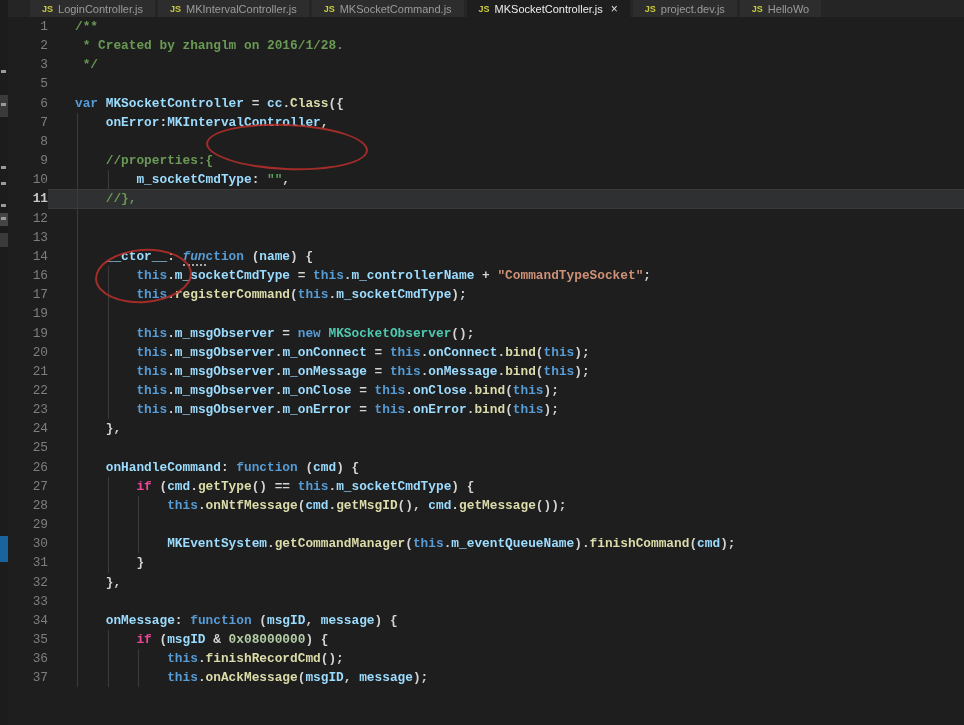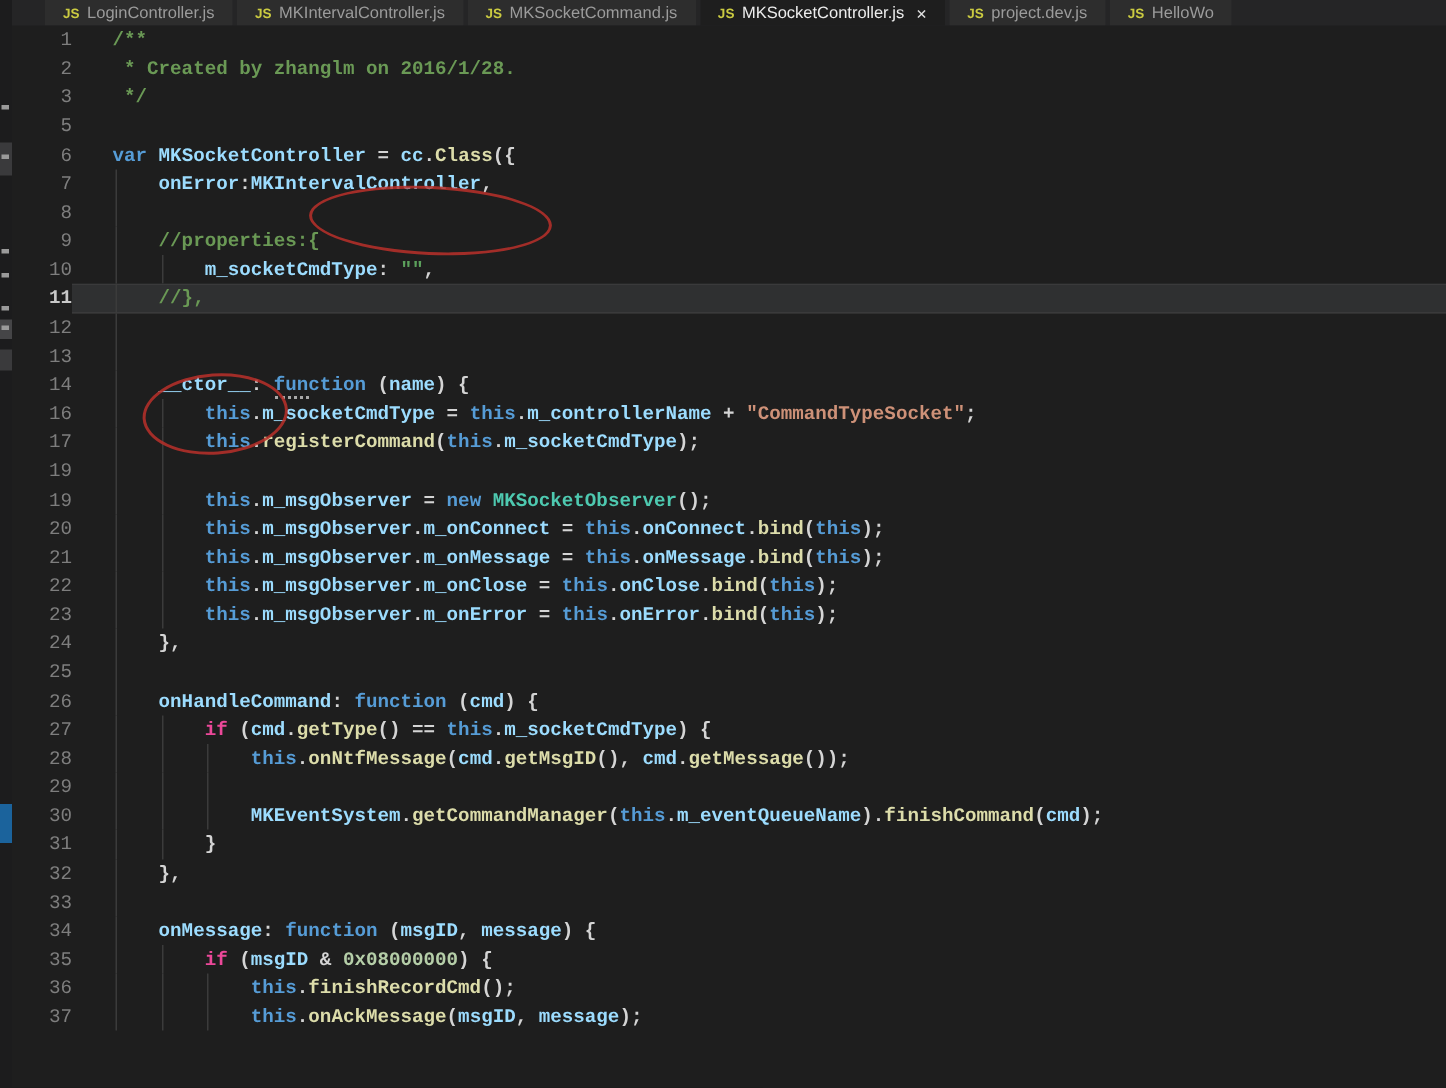--- a/index.html
+++ b/index.html
@@ -27,21 +27,21 @@
       color:#7e7e7e;font-weight:400;}
   .hl .ln{color:#c8c8c8;font-weight:700;}
   .code{position:relative;z-index:1;margin-left:27px;}
   .guide{position:absolute;top:0;bottom:0;width:1px;background:#3b3b3b;z-index:0;}
   
   .tk-c{color:#6a9955;}  .tk-k{color:#569cd6;}  .tk-ct{color:#ec4899;font-family:Liberation Mono, monospace;}
   .tk-s{color:#ce9178;}  .tk-s2{color:#5ca15c;} .tk-nu{color:#b5cea8;}
   .tk-v{color:#9cdcfe;}  .tk-f{color:#dcdcaa;}  .tk-cl{color:#4ec9b0;}
   .tk-p{color:#d4d4d4;}
   .tk-fh{color:#dcdcaa;border-bottom:2px dotted #a9a9a9;}
-  .tk-kh{color:#569cd6;border-bottom:2px dotted #a9a9a9;}
+  .tk-kh{color:#569cd6;border-bottom:2px dotted #a9a9a9;font-style:italic;}
   
   .ellipse{position:absolute;border:2px solid rgba(186,48,42,.85);border-radius:50%;z-index:5;}
   .ellipse-extends{left:206px;top:124px;width:158px;height:42px;transform:rotate(2.5deg);}
   .ellipse-ctor{left:95px;top:249px;width:93px;height:50px;transform:rotate(-4deg);}
 </style>
 </head>
 <body>
 
 <div class="screen">
   <div class="left-strip">

